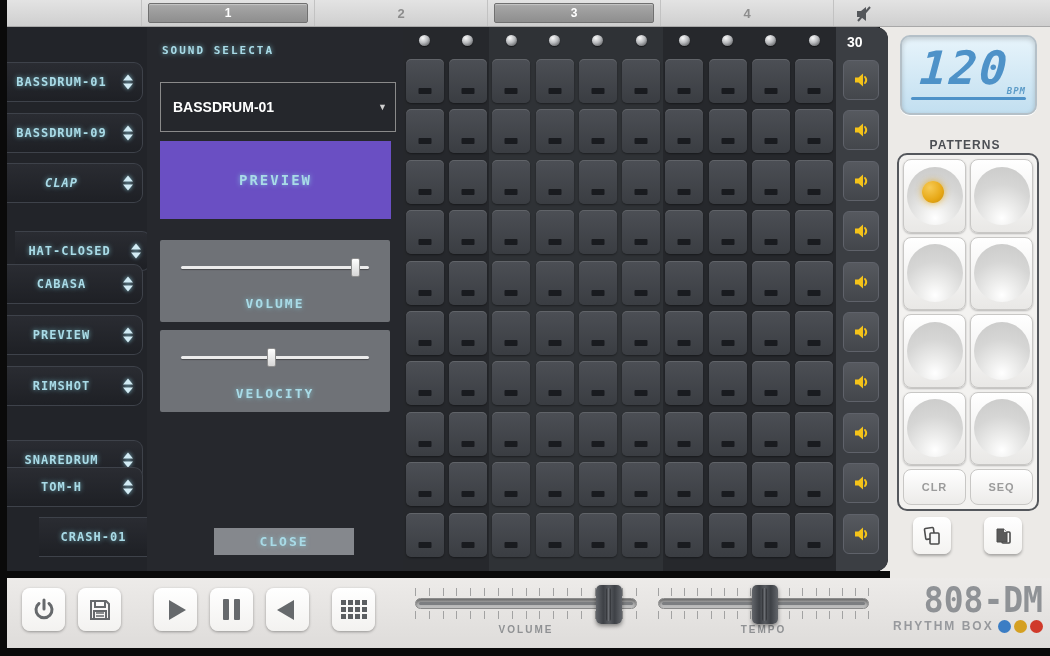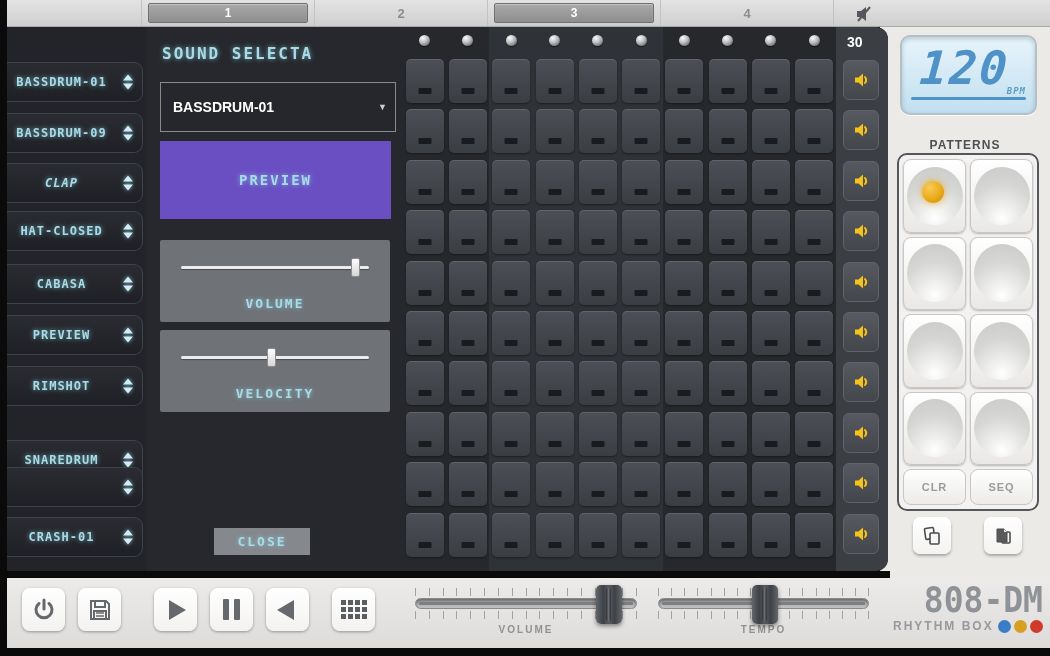--- a/index.html
+++ b/index.html
@@ -21,30 +21,30 @@
 
   
   .side-item{position:absolute;left:0;width:136px;height:40px;background:linear-gradient(#2a2c32,#1e2025);border:1px solid #3e424a;border-left:none;border-radius:0 9px 9px 0;box-sizing:border-box;cursor:pointer;}
   .side-label{position:absolute;left:0;right:26px;top:0;bottom:0;display:flex;align-items:center;justify-content:center;font-size:12px;}
   .spinner{position:absolute;right:9px;top:50%;transform:translateY(-50%);display:flex;flex-direction:column;gap:3px;cursor:pointer;}
   .arr-up{width:0;height:0;border-left:5px solid transparent;border-right:5px solid transparent;border-bottom:6px solid #d3ecf5;filter:drop-shadow(0 0 2px rgba(150,220,240,.8));}
   .arr-dn{width:0;height:0;border-left:5px solid transparent;border-right:5px solid transparent;border-top:6px solid #d3ecf5;filter:drop-shadow(0 0 2px rgba(150,220,240,.8));}
 
   
   .sound-panel{position:absolute;left:140px;top:0;width:256px;height:544px;background:#26282d;}
-  .ss-title{position:absolute;left:15px;top:17px;font-size:16px;letter-spacing:2px;}
+  .ss-title{position:absolute;left:15px;top:17px;font-size:11px;letter-spacing:2px;}
   .dropdown{position:absolute;left:13px;top:55px;width:236px;height:50px;background:#25272c;border:1px solid #8a8a8a;box-sizing:border-box;color:#ffffff;font-weight:bold;font-size:14px;display:flex;align-items:center;padding-left:12px;cursor:pointer;}
   .dd-caret{position:absolute;right:8px;top:50%;transform:translateY(-50%);font-size:9px;color:#cfcfcf;}
   .preview-btn{position:absolute;left:13px;top:114px;width:231px;height:78px;background:#6a4fc3;display:flex;align-items:center;justify-content:center;font-size:14px;letter-spacing:2px;cursor:pointer;}
   .slider-panel{position:absolute;left:13px;width:230px;height:82px;background:#6f7277;border-radius:2px;}
   .sp-volume{top:213px;} .sp-velocity{top:303px;}
   .track{position:absolute;left:21px;top:26px;width:188px;height:3px;background:#ececec;border-radius:2px;box-shadow:0 1px 1px rgba(0,0,0,.35);cursor:pointer;}
   .thumb{position:absolute;top:-8px;width:9px;height:19px;background:linear-gradient(#ffffff,#d6d6d6);border:1px solid #8d8d8d;border-radius:2px;box-sizing:border-box;cursor:pointer;}
   .slider-label{position:absolute;left:0;right:0;bottom:11px;text-align:center;font-size:13px;letter-spacing:2px;}
-  .close-btn{position:absolute;left:67px;top:501px;width:96px;height:27px;background:#85888d;display:flex;align-items:center;justify-content:center;font-size:13px;letter-spacing:2px;cursor:pointer;}
+  .close-btn{position:absolute;left:67px;top:501px;width:140px;height:27px;background:#85888d;display:flex;align-items:center;justify-content:center;font-size:13px;letter-spacing:2px;cursor:pointer;}
 
   
   .strip{position:absolute;top:0;height:544px;}
   .strip-a{left:396px;width:86px;background:#26282c;}
   .strip-b{left:482px;width:174px;background:#2f3236;}
   .strip-c{left:656px;width:173px;background:#26282c;}
   .led-row{position:absolute;left:396px;top:8px;width:433px;height:12px;}
   .led{position:absolute;top:0;width:11px;height:11px;border-radius:50%;background:radial-gradient(circle at 35% 28%,#fbfbfb,#b9bbbe 45%,#77797c 75%,#5a5c5f);box-shadow:0 1px 1px rgba(0,0,0,.5);}
   .pads{position:absolute;left:396px;top:29px;display:grid;grid-template-columns:repeat(10,43.3px);grid-template-rows:repeat(10,50.4px);}
   .pad{width:38px;height:44px;margin:3px auto;border-radius:5px;background:linear-gradient(#4c4f55,#3a3d42);box-shadow:inset 0 1px 0 rgba(255,255,255,.12),0 1px 2px rgba(0,0,0,.4);position:relative;cursor:pointer;}
@@ -135,21 +135,21 @@
             <div class="arr-dn"></div>
           </div>
         </div>
         <div class="side-item" style="top: 136.2px; font-style: italic;">
           <div class="side-label lcd">CLAP</div>
           <div class="spinner">
             <div class="arr-up"></div>
             <div class="arr-dn"></div>
           </div>
         </div>
-        <div class="side-item" style="top: 184px;">
+        <div class="side-item" style="top: 204px; margin-left: 8px;">
           <div class="side-label lcd">HAT-CLOSED</div>
           <div class="spinner">
             <div class="arr-up"></div>
             <div class="arr-dn"></div>
           </div>
         </div>
         <div class="side-item" style="top: 237.4px;">
           <div class="side-label lcd">CABASA</div>
           <div class="spinner">
             <div class="arr-up"></div>
@@ -171,26 +171,27 @@
           </div>
         </div>
         <div class="side-item" style="top: 389.2px; margin-top: 24px;">
           <div class="side-label lcd">SNAREDRUM</div>
           <div class="spinner">
             <div class="arr-up"></div>
             <div class="arr-dn"></div>
           </div>
         </div>
         <div class="side-item" style="top: 439.8px;">
-          <div class="spinner">
-            <div class="arr-up"></div>
-            <div class="arr-dn"></div>
-          </div>
-        </div>
-        <div class="side-item" style="top: 490.4px;">
+          <div class="side-label lcd">TOM-H</div>
+          <div class="spinner">
+            <div class="arr-up"></div>
+            <div class="arr-dn"></div>
+          </div>
+        </div>
+        <div class="side-item" style="top: 490.4px; margin-left: 32px;">
           <div class="side-label lcd">CRASH-01</div>
           <div class="spinner">
             <div class="arr-up"></div>
             <div class="arr-dn"></div>
           </div>
         </div>
       </div>
 
     <div class="strip strip-a"></div>
     <div class="strip strip-b"></div>

